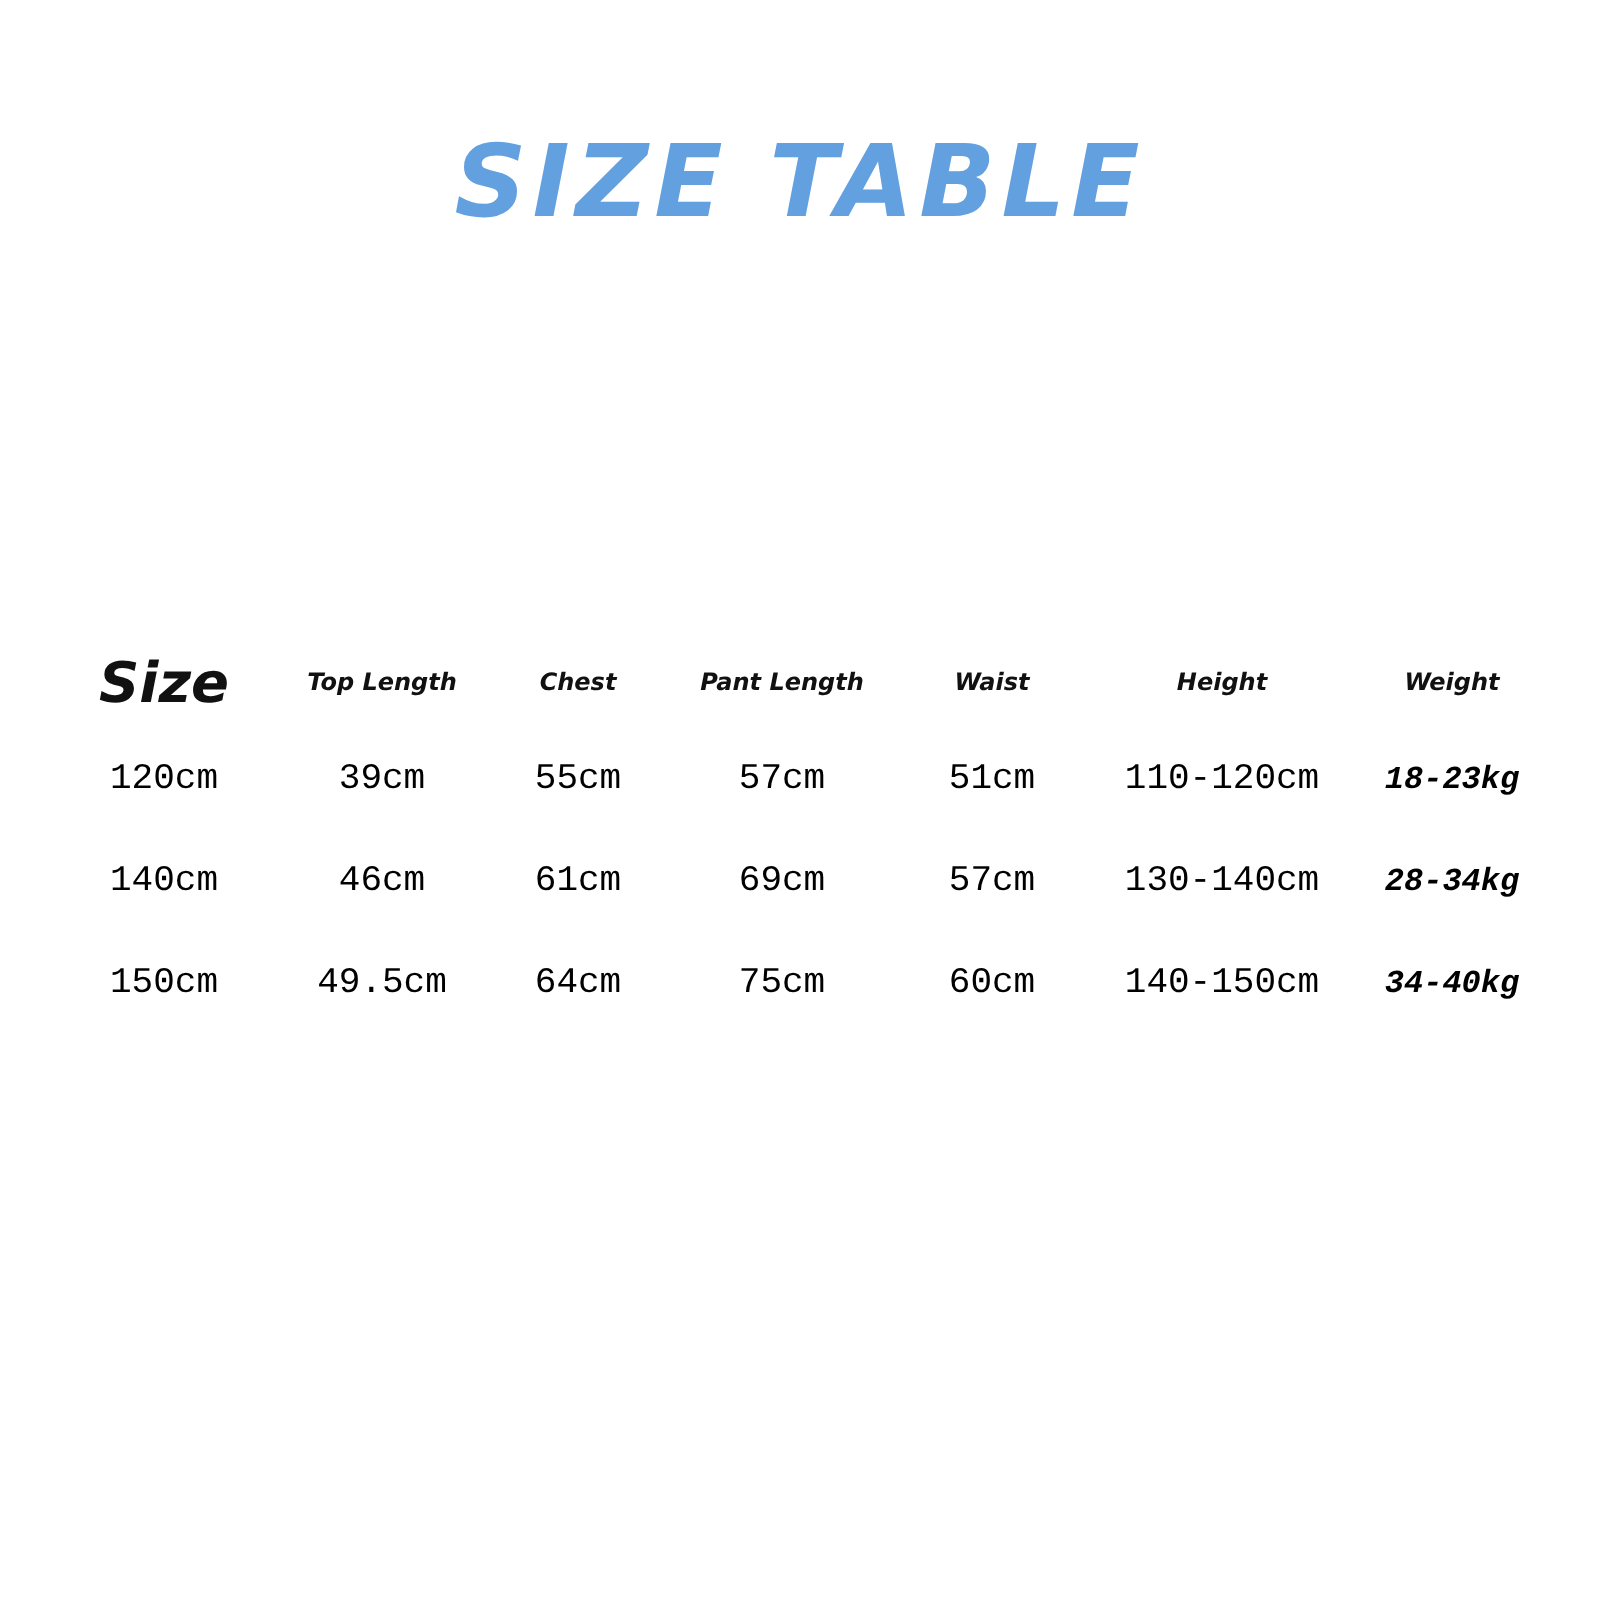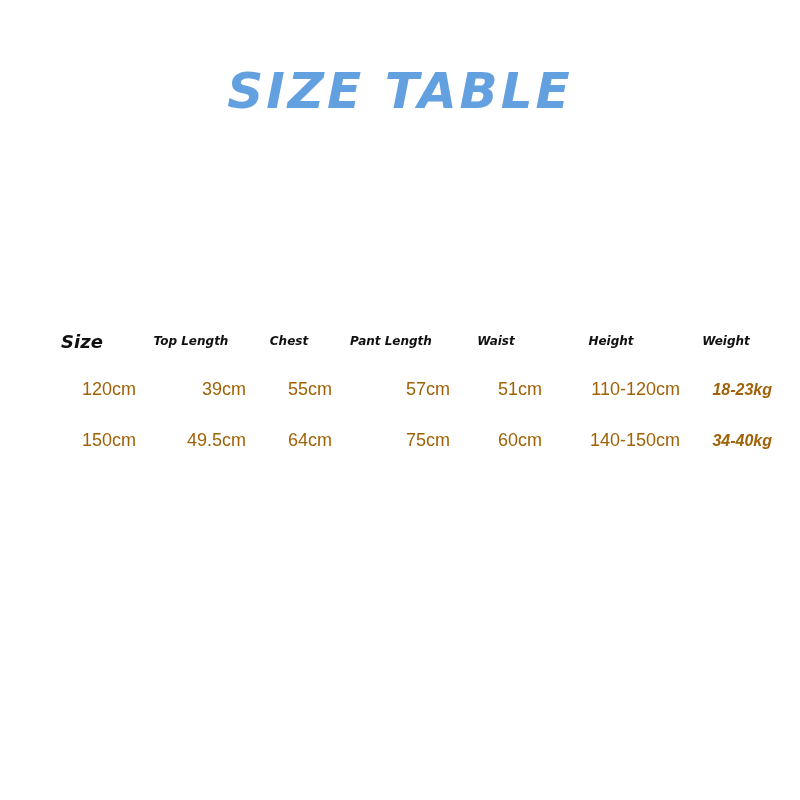--- a/index.html
+++ b/index.html
@@ -55,31 +55,30 @@
   tr.head-row th {
     height: 46px;
     font-family: "DejaVu Sans", sans-serif;
     font-size: 12px;
     font-weight: 700;
     font-style: italic;
     color: #111111;
     white-space: nowrap;
   }
   tr.head-row th.col-size {
-    font-size: 18px;
+    font-size: 28px;
   }
   
   tr.data-row td {
     height: 51px;
-    font-family: Liberation Sans, sans-serif;
+    font-family: Liberation Mono, monospace;
     font-size: 18px;
     font-weight: 400;
-    color: #a16207;
+    color: #000000;
     white-space: nowrap;
-    text-align: right;
   }
   tr.data-row td.col-weight {
     font-size: 16px;
     font-weight: 700;
     font-style: italic;
   }
   
   col.c0 { width: 108px; }
   col.c1 { width: 110px; }
   col.c2 { width: 86px; }
@@ -121,20 +120,29 @@
         <tr class="data-row">
           <td>120cm</td>
           <td>39cm</td>
           <td>55cm</td>
           <td>57cm</td>
           <td>51cm</td>
           <td>110-120cm</td>
           <td class="col-weight">18-23kg</td>
         </tr>
         <tr class="data-row">
+          <td>140cm</td>
+          <td>46cm</td>
+          <td>61cm</td>
+          <td>69cm</td>
+          <td>57cm</td>
+          <td>130-140cm</td>
+          <td class="col-weight">28-34kg</td>
+        </tr>
+        <tr class="data-row">
           <td>150cm</td>
           <td>49.5cm</td>
           <td>64cm</td>
           <td>75cm</td>
           <td>60cm</td>
           <td>140-150cm</td>
           <td class="col-weight">34-40kg</td>
         </tr>
       </tbody>
     </table>

